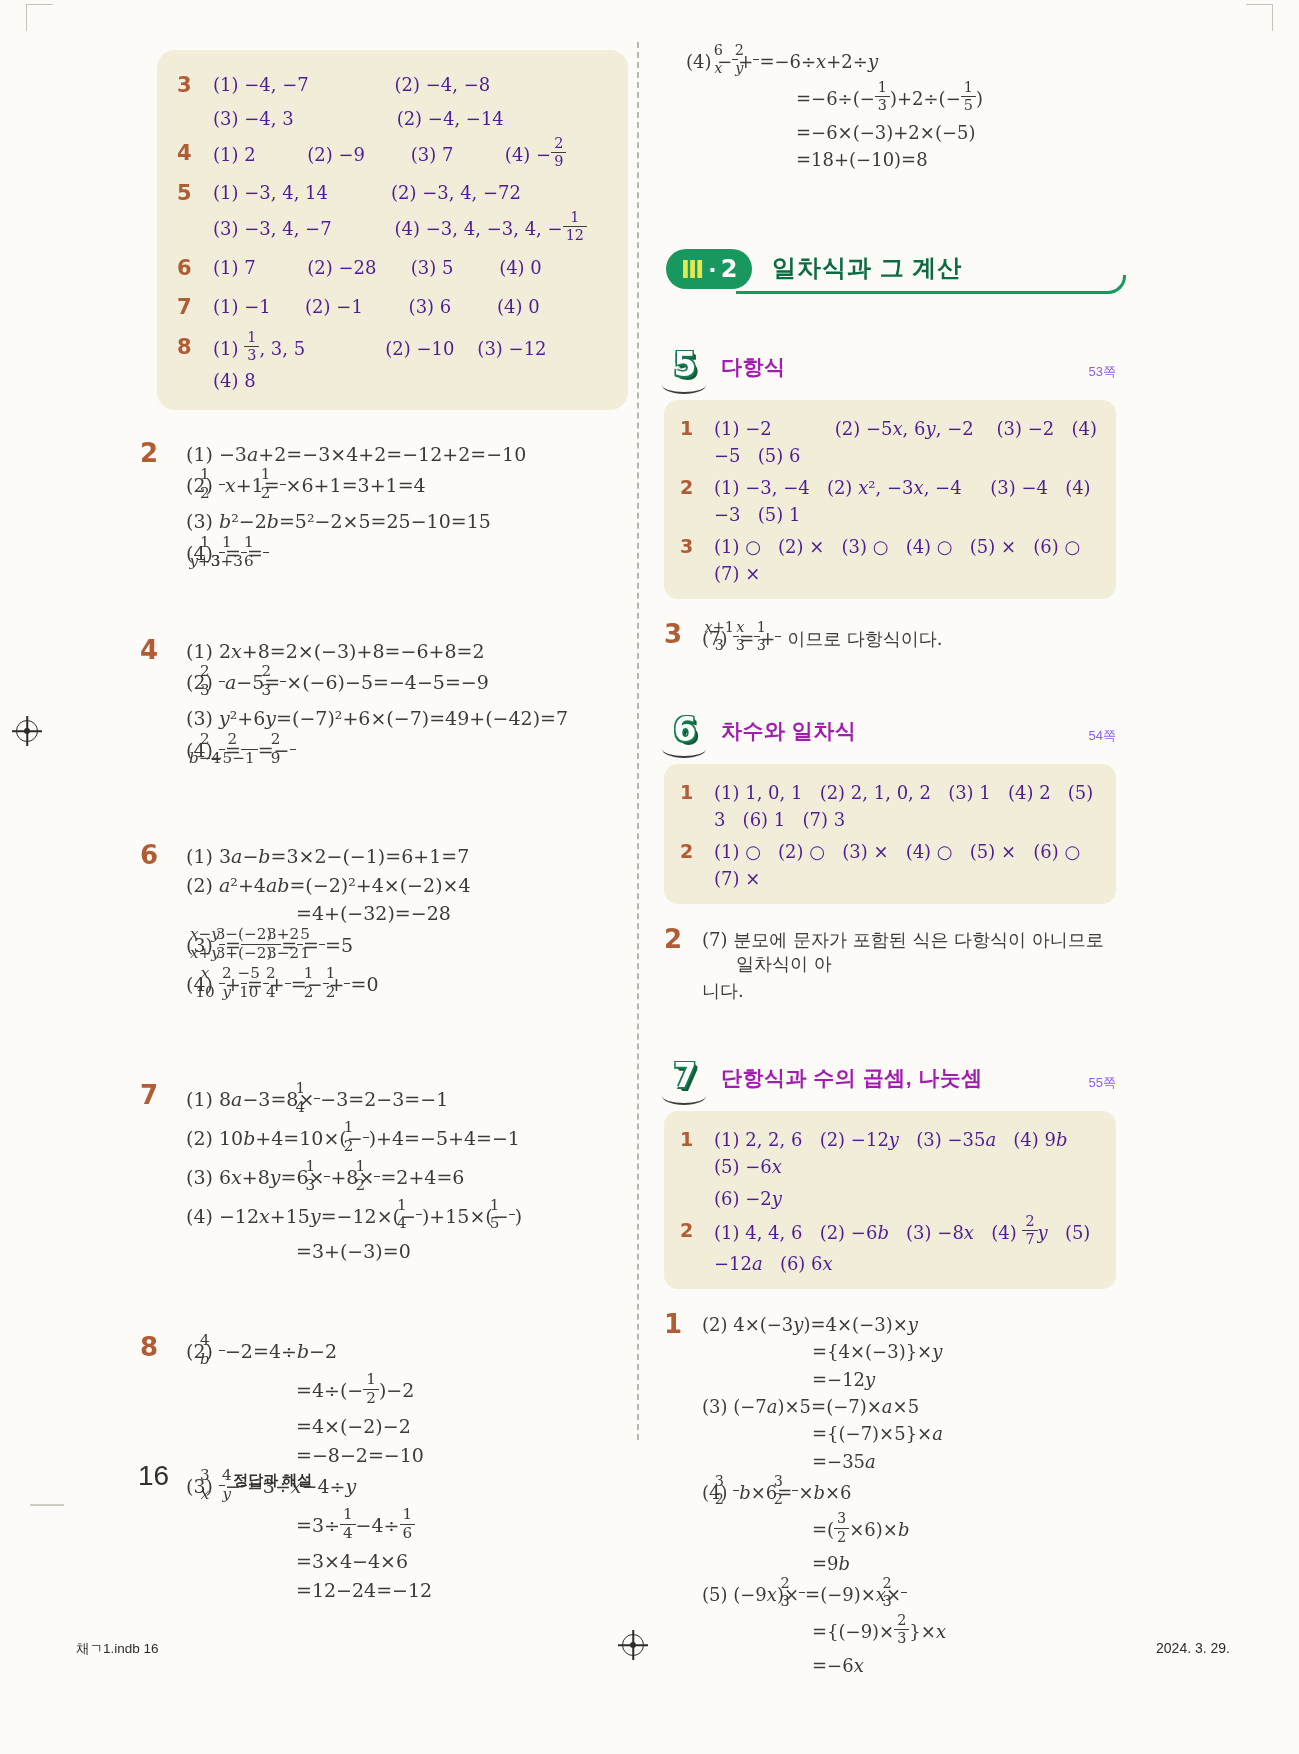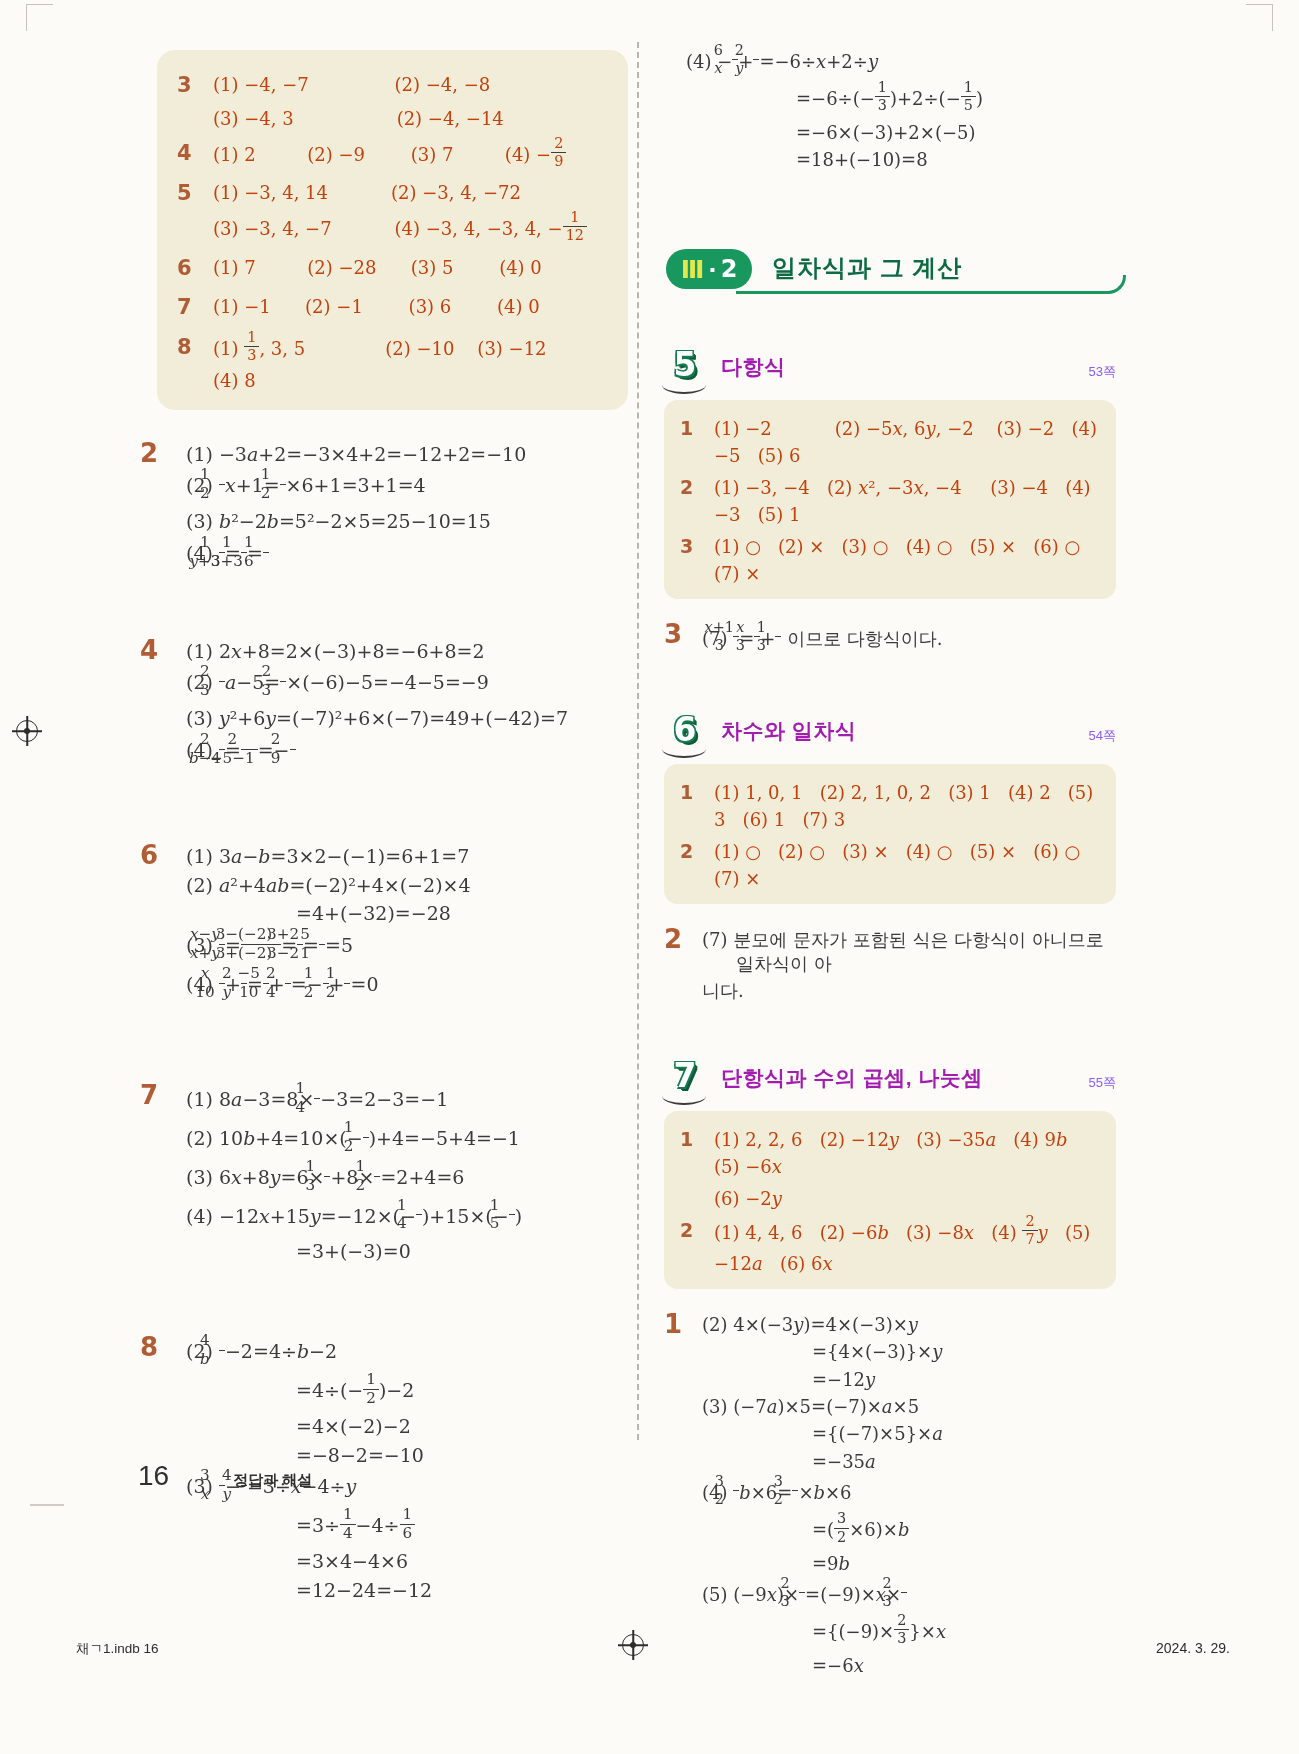--- a/index.html
+++ b/index.html
@@ -14,21 +14,21 @@
   .reg::after{content:"";position:absolute;top:50%;left:-5px;right:-5px;height:1.5px;background:#2c2c2c;transform:translateY(-50%);}
   .reg .dot{position:absolute;left:50%;top:50%;width:6px;height:6px;background:#2c2c2c;border-radius:50%;transform:translate(-50%,-50%);}
   
   .divider{position:absolute;left:637px;top:42px;height:1398px;border-left:2px dashed #b9b6ad;}
   .col-left{position:absolute;left:140px;top:50px;width:488px;}
   .col-right{position:absolute;left:664px;top:42px;width:452px;}
   
   .abox{background:#f1edd8;border-radius:18px;padding:16px 12px 14px 20px;margin-left:17px;}
   .arow{display:flex;}
   .anum{width:36px;flex:none;color:#b05c35;font-weight:bold;font-size:21px;font-family:"DejaVu Sans",sans-serif;line-height:1.9;}
-  .alines{flex:1;font-family:"DejaVu Serif",serif;font-size:18px;color:#c2410c;}
+  .alines{flex:1;font-family:"DejaVu Serif",serif;font-size:18px;color:#4c1d95;}
   .aline{white-space:pre-wrap;line-height:1.5;padding:5px 0 2px 0;}
   
   .sol{display:flex;}
   .snum{flex:none;color:#b05c35;font-weight:bold;font-size:26px;font-family:"DejaVu Sans",sans-serif;line-height:1.2;}
   .col-left .snum{width:46px;}
   .col-right .snum{width:38px;}
   .slines{flex:1;font-family:"DejaVu Serif",serif;color:#3a3a3a;}
   .col-left .slines{font-size:19px;}
   .col-right .slines{font-size:18px;}
   .sline{margin:4px 0;line-height:1.3;white-space:pre-wrap;padding-left:34px;text-indent:-34px;}

